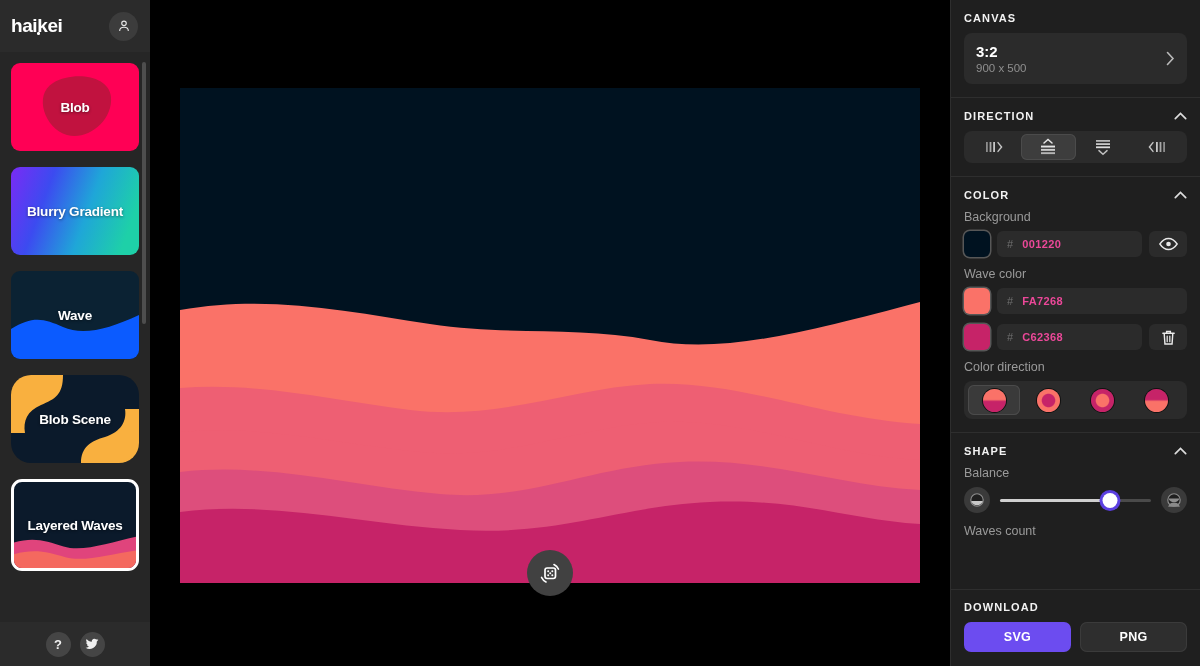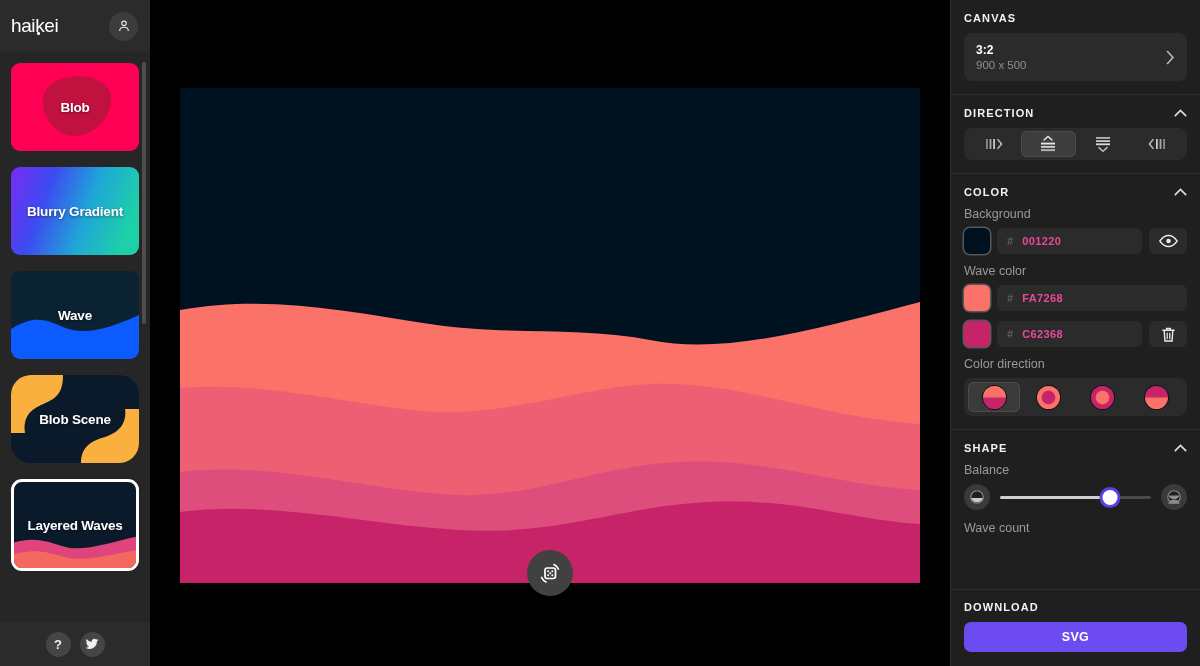--- a/index.html
+++ b/index.html
@@ -19,21 +19,21 @@
     display: flex; flex-direction: column;
     flex: 0 0 150px;
   }
   .brand-bar {
     height: 52px; flex: 0 0 52px;
     display: flex; align-items: center; justify-content: space-between;
     padding: 0 12px 0 11px;
     background: #2b2b2b;
   }
   .logo {
-    color: #fff; font-size: 19px; font-weight: normal;
+    color: #fff; font-size: 19px; font-weight: bold;
     letter-spacing: -0.4px; position: relative;
   }
   .logo .dot {
     position: absolute; width: 2.5px; height: 2.5px; border-radius: 50%;
     background: #fff; left: 26px; top: 17px;
   }
   .avatar-btn {
     width: 29px; height: 29px; border-radius: 50%;
     background: #3c3c3c;
     display: flex; align-items: center; justify-content: center;
@@ -115,21 +115,21 @@
     color: #f2f2f2; font-size: 11px; font-weight: bold;
     letter-spacing: 1.1px;
   }
   .chev-up { color: #dcdcdc; }
 
   .canvas-row {
     background: #2b2b2b; border-radius: 8px;
     padding: 10px 12px;
     display: flex; align-items: center; justify-content: space-between;
   }
-  .ratio { color: #fff; font-size: 12px; font-weight: bold; }
+  .ratio { color: #fff; font-size: 15px; font-weight: bold; }
   .dims  { color: #8f8f8f; font-size: 11.5px; margin-top: 2px; }
 
   .dir-group {
     background: #2b2b2b; border-radius: 8px;
     display: flex; align-items: center;
     padding: 3px; gap: 0;
   }
   .dir-btn {
     flex: 1 1 0; height: 26px; border-radius: 6px;
     display: flex; align-items: center; justify-content: center;
@@ -442,26 +442,27 @@
           <div class="thumb" style="left:73%;"></div>
         </div>
         <div class="bal-end">
           <svg width="16" height="16" viewBox="0 0 18 18">
             <circle cx="9" cy="9" r="7" fill="#1f1f1f" stroke="#8e8e8e" stroke-width="1.3"></circle>
             <path d="M2.4 6.6 A7 7 0 0 0 15.6 6.6 Z" fill="#8a8a8a" transform="rotate(180 9 9) translate(0 -5.2)"></path>
             <path d="M2.6 7.2 A7 7 0 0 0 15.4 7.2 Z" fill="#8f8f8f"></path>
           </svg>
         </div>
       </div>
-      <div class="field-label" style="margin-top:11px;">Wave count</div>
+      <div class="field-label" style="margin-top:11px;">Waves count</div>
     </section>
 
     <section class="download">
       <div class="sec-head">
         <span class="sec-title">DOWNLOAD</span>
       </div>
       <div class="dl-row">
         <div class="dl-btn primary">SVG</div>
+        <div class="dl-btn ghost">PNG</div>
       </div>
     </section>
 
   </aside>
 </div>
 
 </body></html>

